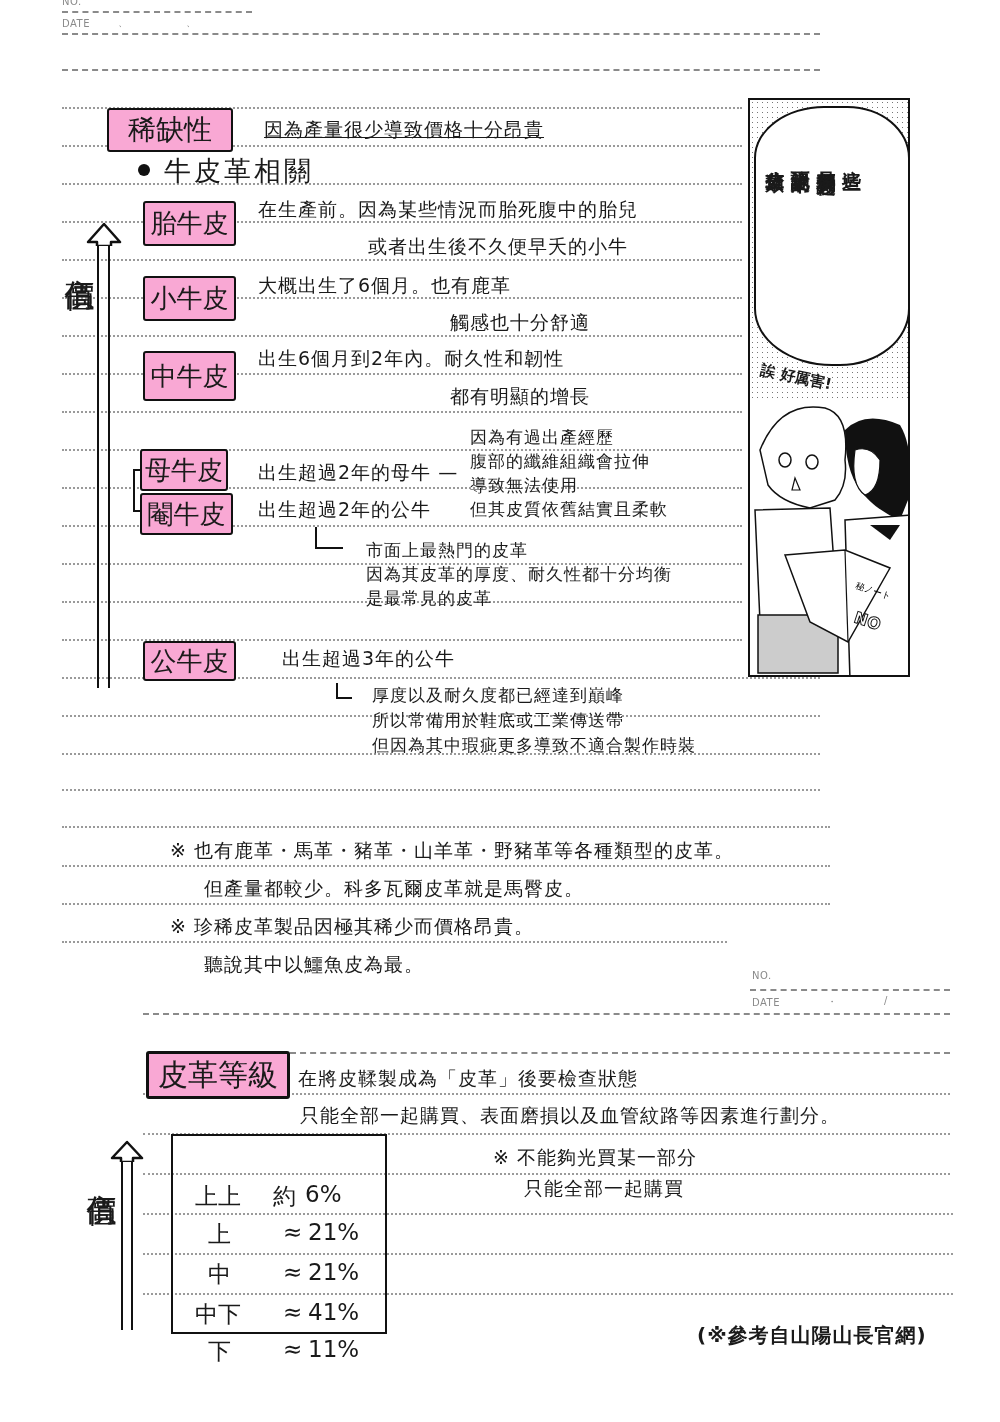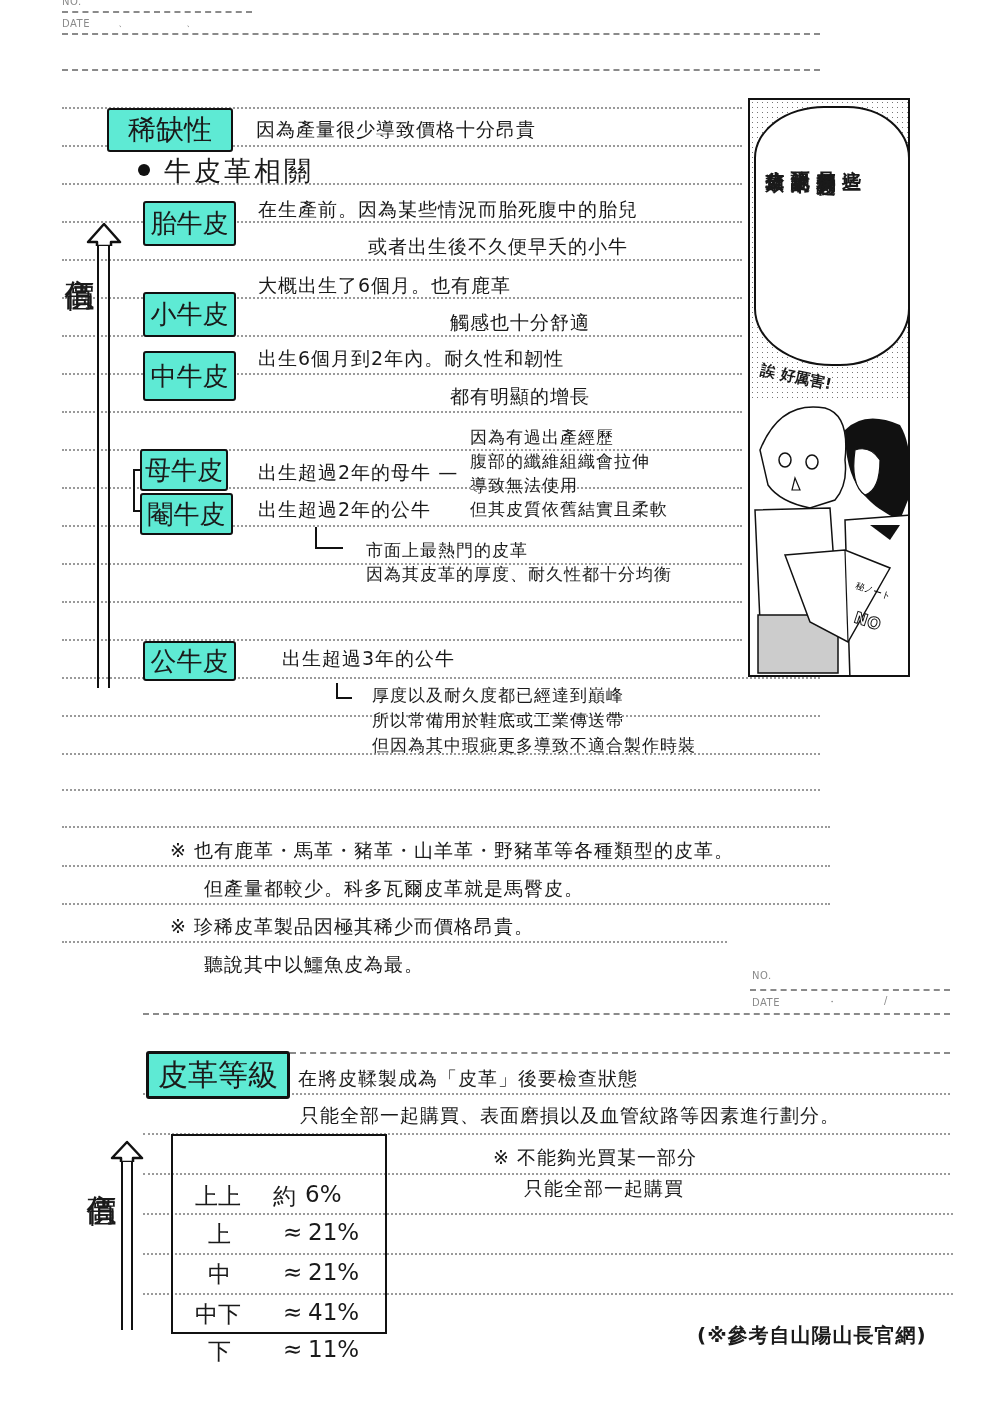--- a/index.html
+++ b/index.html
@@ -4,21 +4,21 @@
 <style>
   html,body{margin:0;padding:0;background:#fff;}
   body{width:1000px;height:1422px;position:relative;overflow:hidden;
        font-family:"DejaVu Sans","Liberation Sans",sans-serif;color:#1a1a1a;}
   .abs{position:absolute;}
   .rule{position:absolute;height:0;border-top:2px dotted #9a9a9a;}
   .rule.solid{border-top:2px dashed #8a8a8a;}
   .hdr-label{position:absolute;font-size:10px;color:#8a8a8a;letter-spacing:.5px;}
   .box{position:absolute;border:2.5px solid #111;border-radius:3px;
        display:flex;align-items:center;justify-content:center;
-       font-size:26px;background:#5eead4;box-sizing:border-box;}
+       font-size:26px;background:#f9a8d4;box-sizing:border-box;}
   .txt{position:absolute;font-size:19px;white-space:nowrap;letter-spacing:1px;}
   .txt.sm{font-size:17px;}
   .vtext{position:absolute;writing-mode:vertical-rl;font-size:30px;line-height:1.05;letter-spacing:2px;}
   .arrow-shaft{position:absolute;border-left:2.5px solid #111;border-right:2.5px solid #111;box-sizing:border-box;}
   .panel{position:absolute;border:2.5px solid #111;background:#fff;overflow:hidden;box-sizing:border-box;}
   .dots{background-image:radial-gradient(#777 0.9px,transparent 1px);background-size:5px 5px;}
   .bubble{position:absolute;background:#fff;border:2px solid #111;border-radius:45% 40% 45% 50%/20% 20% 22% 22%;}
   .bubble-text{position:absolute;writing-mode:vertical-rl;font-size:19px;font-weight:bold;line-height:1.35;letter-spacing:1px;}
   .grade-table{position:absolute;border:2px solid #111;box-sizing:border-box;}
   .grade-row{position:absolute;left:0;width:100%;height:40px;font-size:23px;}
@@ -54,36 +54,36 @@
 <div class="rule" style="left:62px;top:677px;width:758px;"></div>
 <div class="rule" style="left:62px;top:715px;width:758px;"></div>
 <div class="rule" style="left:62px;top:753px;width:758px;"></div>
 <div class="rule" style="left:62px;top:789px;width:758px;"></div>
 <div class="rule" style="left:62px;top:826px;width:768px;"></div>
 <div class="rule" style="left:62px;top:865px;width:768px;"></div>
 <div class="rule" style="left:62px;top:903px;width:768px;"></div>
 <div class="rule" style="left:62px;top:941px;width:665px;"></div>
 
 <div class="box" style="left:107px;top:108px;width:126px;height:44px;font-size:28px;">稀缺性</div>
-<div class="txt" style="left:256px;top:117px;">因為產量很少導致價格十分昂貴</div>
+<div class="txt" style="left:264px;top:117px;text-decoration:underline;">因為產量很少導致價格十分昂貴</div>
 
 <div class="abs" style="left:138px;top:164px;width:12px;height:12px;border-radius:50%;background:#111;"></div>
 <div class="txt" style="left:164px;top:153px;font-size:27px;letter-spacing:3px;">牛皮革相關</div>
 
 <div class="arrow-shaft" style="left:97px;top:240px;width:13px;height:448px;"></div>
 <svg class="abs" style="left:86px;top:222px;" width="36" height="24">
   <polygon points="18,2 34,20 25,20 25,24 11,24 11,20 2,20" fill="#fff" stroke="#111" stroke-width="2.5" stroke-linejoin="round"></polygon>
 </svg>
 <div class="vtext" style="left:64px;top:255px;">高價值</div>
 
 <div class="box" style="left:143px;top:201px;width:93px;height:45px;">胎牛皮</div>
 <div class="txt" style="left:258px;top:197px;">在生產前。因為某些情況而胎死腹中的胎兒</div>
 <div class="txt" style="left:368px;top:234px;">或者出生後不久便早夭的小牛</div>
 
-<div class="box" style="left:143px;top:276px;width:93px;height:45px;margin-top:16px;">小牛皮</div>
+<div class="box" style="left:143px;top:276px;width:93px;height:45px;">小牛皮</div>
 <div class="txt" style="left:258px;top:273px;">大概出生了6個月。也有鹿革</div>
 <div class="txt" style="left:450px;top:310px;">觸感也十分舒適</div>
 
 <div class="box" style="left:143px;top:351px;width:93px;height:50px;">中牛皮</div>
 <div class="txt" style="left:258px;top:346px;">出生6個月到2年內。耐久性和韌性</div>
 <div class="txt" style="left:450px;top:384px;">都有明顯的增長</div>
 
 <div class="abs" style="left:133px;top:469px;width:9px;height:39px;border:2px solid #111;border-right:none;"></div>
 <div class="box" style="left:140px;top:449px;width:88px;height:42px;">母牛皮</div>
 <div class="box" style="left:140px;top:493px;width:93px;height:42px;">閹牛皮</div>
@@ -92,20 +92,21 @@
   <div>因為有過出產經歷</div>
   <div>腹部的纖維組織會拉伸</div>
   <div>導致無法使用</div>
   <div>但其皮質依舊結實且柔軟</div>
 </div>
 <div class="txt" style="left:258px;top:497px;">出生超過2年的公牛</div>
 <div class="abs" style="left:315px;top:527px;width:26px;height:20px;border-left:2px solid #111;border-bottom:2px solid #111;"></div>
 <div class="txt sm" style="left:366px;top:538px;line-height:24px;">
   <div>市面上最熱門的皮革</div>
   <div>因為其皮革的厚度、耐久性都十分均衡</div>
+  <div>是最常見的皮革</div>
 </div>
 
 <div class="box" style="left:143px;top:641px;width:93px;height:40px;">公牛皮</div>
 <div class="txt" style="left:282px;top:646px;">出生超過3年的公牛</div>
 <div class="abs" style="left:336px;top:683px;width:14px;height:14px;border-left:2px solid #111;border-bottom:2px solid #111;"></div>
 <div class="txt sm" style="left:372px;top:683px;line-height:25px;">
   <div>厚度以及耐久度都已經達到巔峰</div>
   <div>所以常備用於鞋底或工業傳送帶</div>
   <div>但因為其中瑕疵更多導致不適合製作時裝</div>
 </div>

